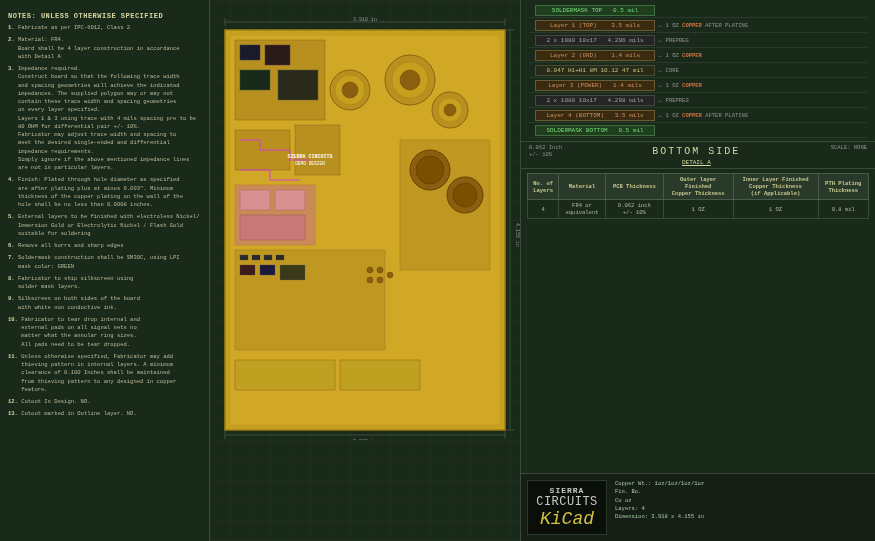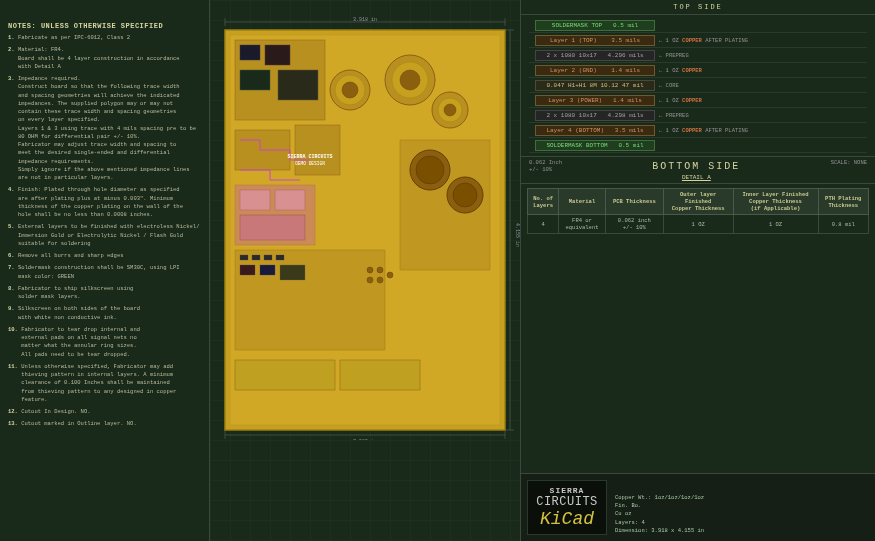--- a/index.html
+++ b/index.html
@@ -19,21 +19,21 @@
       position: relative;
       display: flex;
     }
 
     
     .notes-panel {
       width: 210px;
       height: 541px;
       background: #1a2a1a;
       border-right: 1px solid #3a4a3a;
-      padding: 22px 8px;
+      padding: 12px 8px;
       overflow: hidden;
       flex-shrink: 0;
     }
 
     .notes-title {
       font-size: 7px;
       color: #d4d4a0;
       font-weight: bold;
       margin-bottom: 4px;
       text-transform: uppercase;
@@ -102,21 +102,21 @@
       text-align: center;
       font-size: 5.5px;
     }
 
     
     .logo-section {
       padding: 6px;
       background: #151f15;
       border-top: 1px solid #3a4a3a;
       display: flex;
-      align-items: flex-end;
+      align-items: flex-start;
       gap: 8px;
       margin-top: 48px;
     }
 
     .sierra-logo {
       width: 80px;
       height: 55px;
       background: #0a0f0a;
       border: 1px solid #2a3a2a;
       display: flex;
@@ -423,21 +423,20 @@
 
       <line x1="15" y1="425" x2="295" y2="425" stroke="#607060" stroke-width="0.5"></line>
       <line x1="15" y1="421" x2="15" y2="429" stroke="#607060" stroke-width="0.5"></line>
       <line x1="295" y1="421" x2="295" y2="429" stroke="#607060" stroke-width="0.5"></line>
       <text x="155" y="433" font-size="5" fill="#9090a0" text-anchor="middle" font-family="Courier New">7.965 in</text>
     </svg>
   </div>
 
   <div class="right-panel">
 
-    <div class="top-side-header">TOP SIDE</div>
 
     <div style="padding: 3px 8px; border-bottom: 0.5px solid #3a4a3a;">
 
       <div class="stackup-row">
         <span class="stackup-row-box box-soldermask-top">SOLDERMASK TOP &nbsp; 0.5 mil</span>
       </div>
 
       <div class="stackup-row">
         <span class="stackup-row-box box-layer1">Layer 1 (TOP) &nbsp;&nbsp; 3.5 mils</span>
         <span class="stackup-thickness">← 1 OZ <span class="copper-label">COPPER</span> AFTER PLATING</span>

